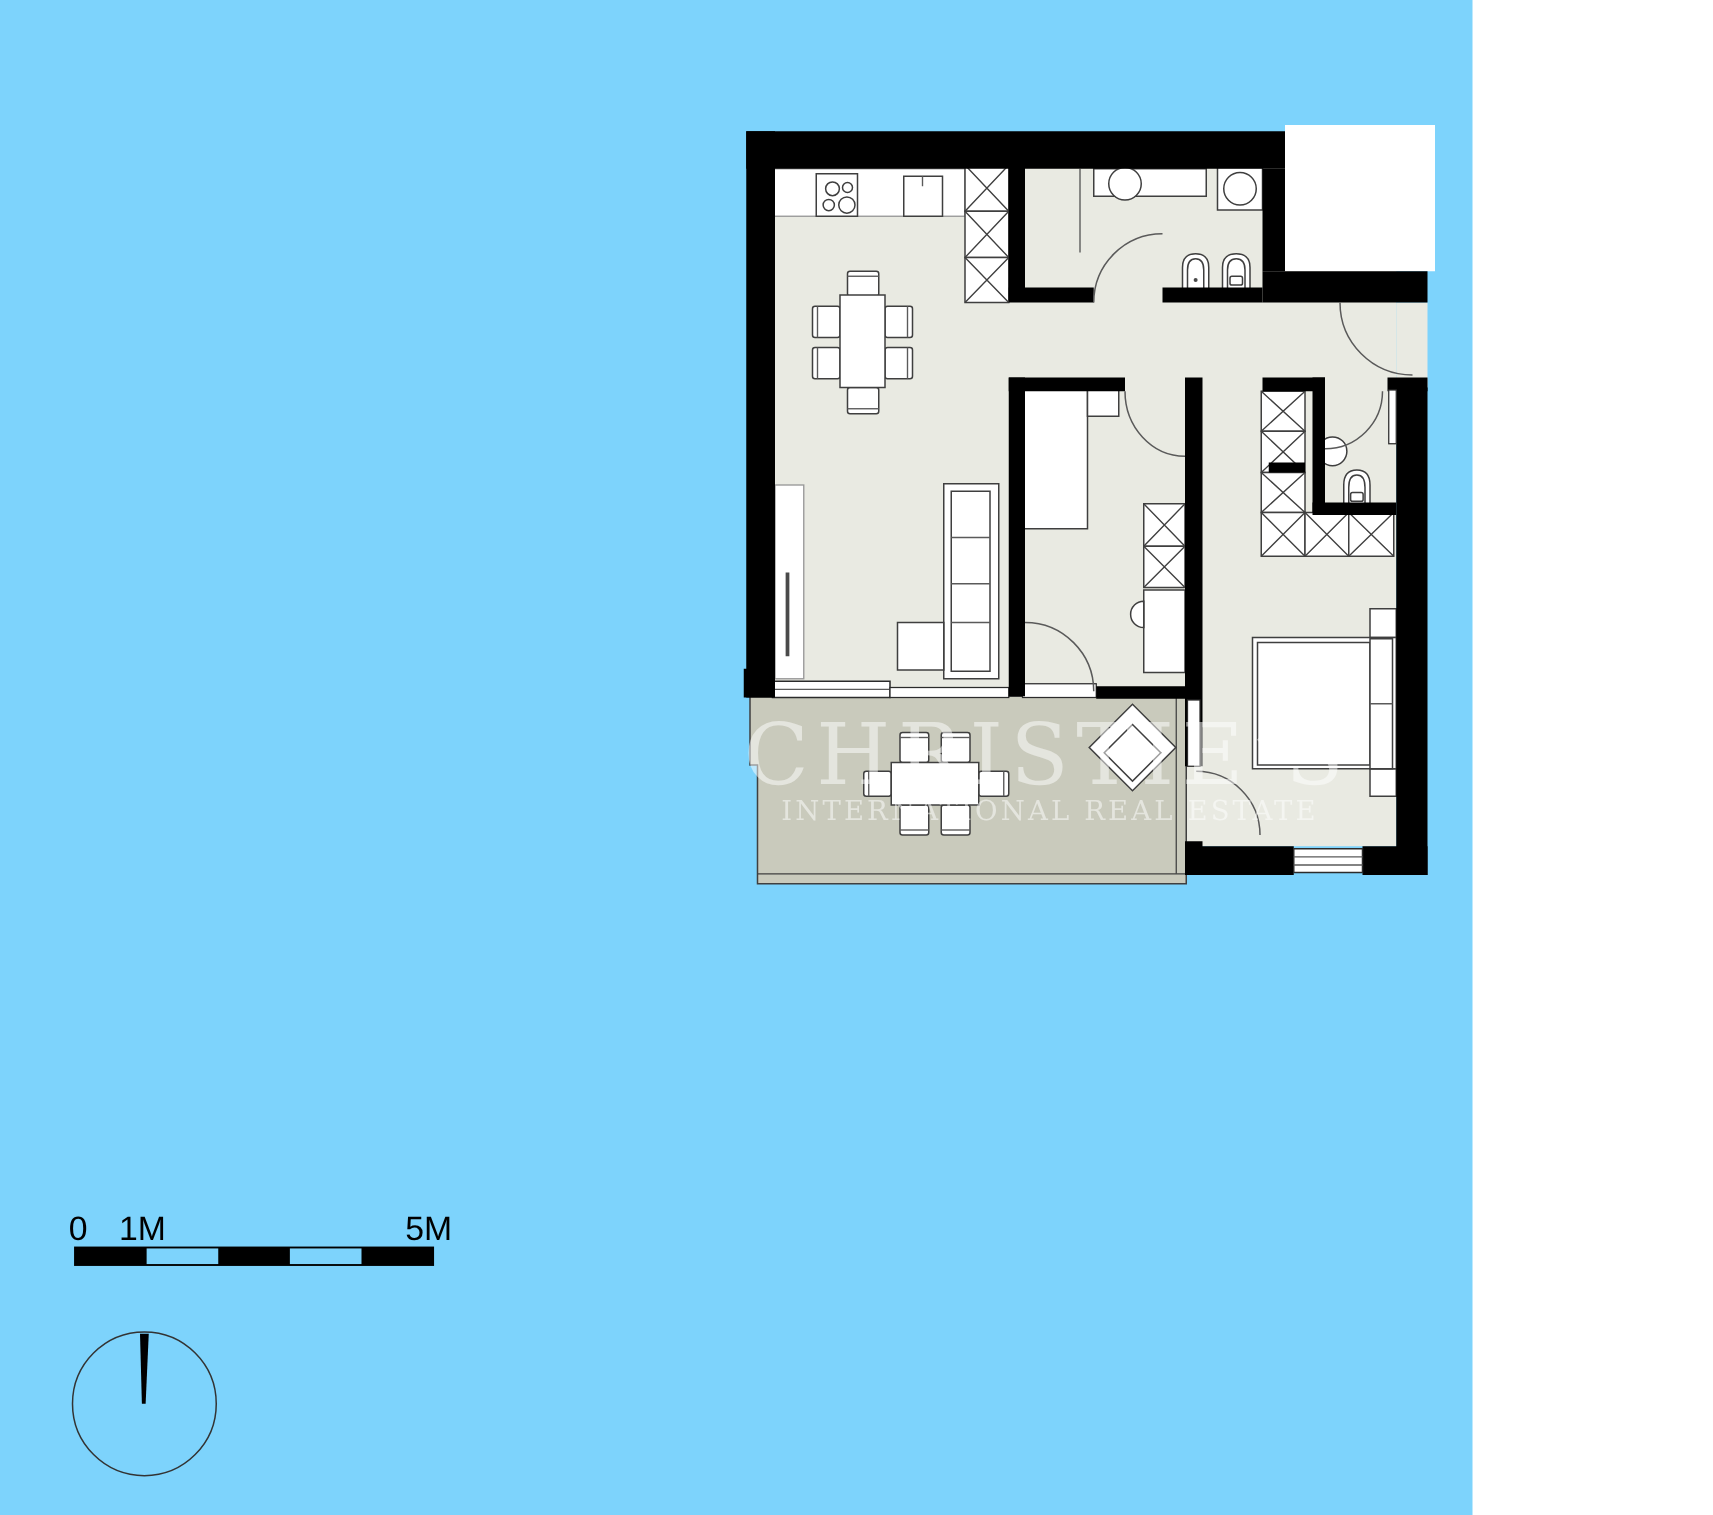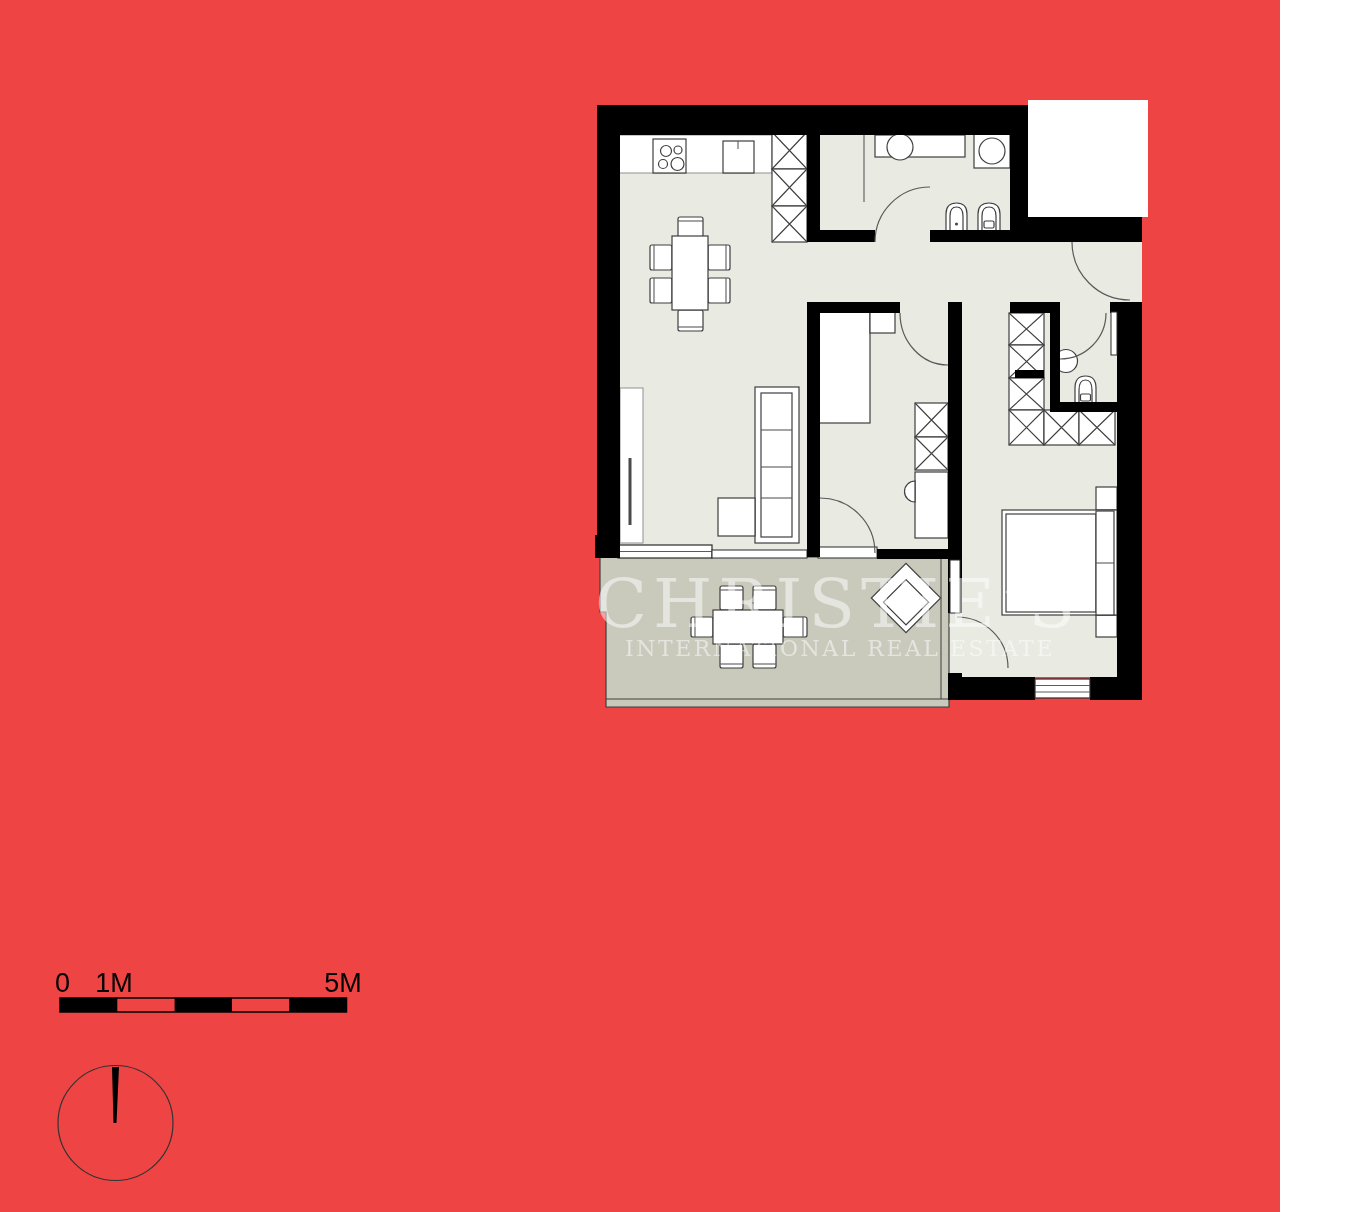--- a/index.html
+++ b/index.html
@@ -1,16 +1,16 @@
 <!DOCTYPE html>
 <html style="--wall: #000000; --interior: #e9eae2; --terrace: #c9cabc; --stroke: #3f3f3f; --lightstroke: #9a9a9a; --arc: #5a5a5a; --watermark: #ffffff; --text: #000000;"><head>
 <meta charset="utf-8">
 <style>
   html,body{margin:0;padding:0;background:#ffffff;}
-  .page{position:relative;width:1280px;height:1212px;background:#ef4444;overflow:hidden;
+  .page{position:relative;width:1178px;height:1212px;background:#7dd3fc;overflow:hidden;
         font-family:"Liberation Sans",sans-serif;}
   svg{display:block;}
   .wall{fill:var(--wall,#000);}
   .int{fill:var(--interior,#e9eae2);}
   .outside{fill:#ffffff;}
   .terr{fill:var(--terrace,#c9cabc);stroke:var(--stroke,#3f3f3f);stroke-width:1.2;}
   .terrline{stroke:var(--stroke,#3f3f3f);stroke-width:1;fill:none;}
   .furn{fill:#ffffff;stroke:var(--stroke,#3f3f3f);stroke-width:1.2;}
   .furnlight{fill:#ffffff;stroke:var(--lightstroke,#8a8a8a);stroke-width:1.1;}
   .xdiag{stroke:var(--stroke,#3f3f3f);stroke-width:1.1;fill:none;}

